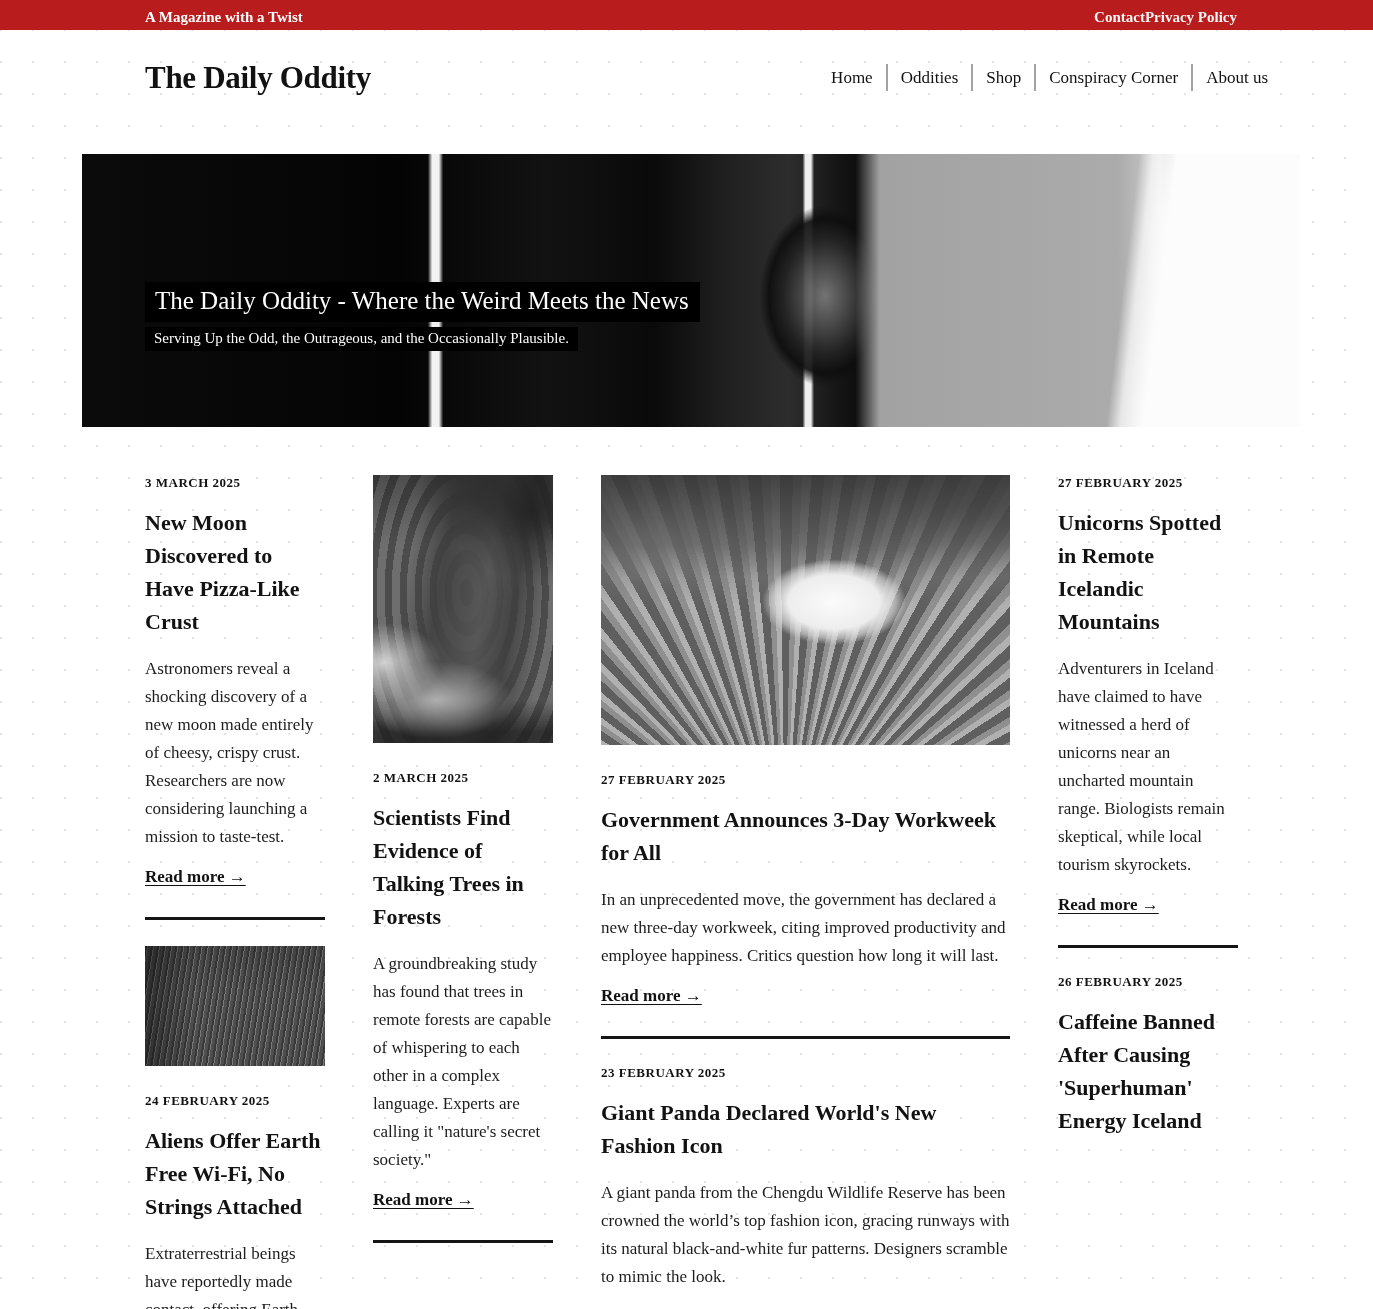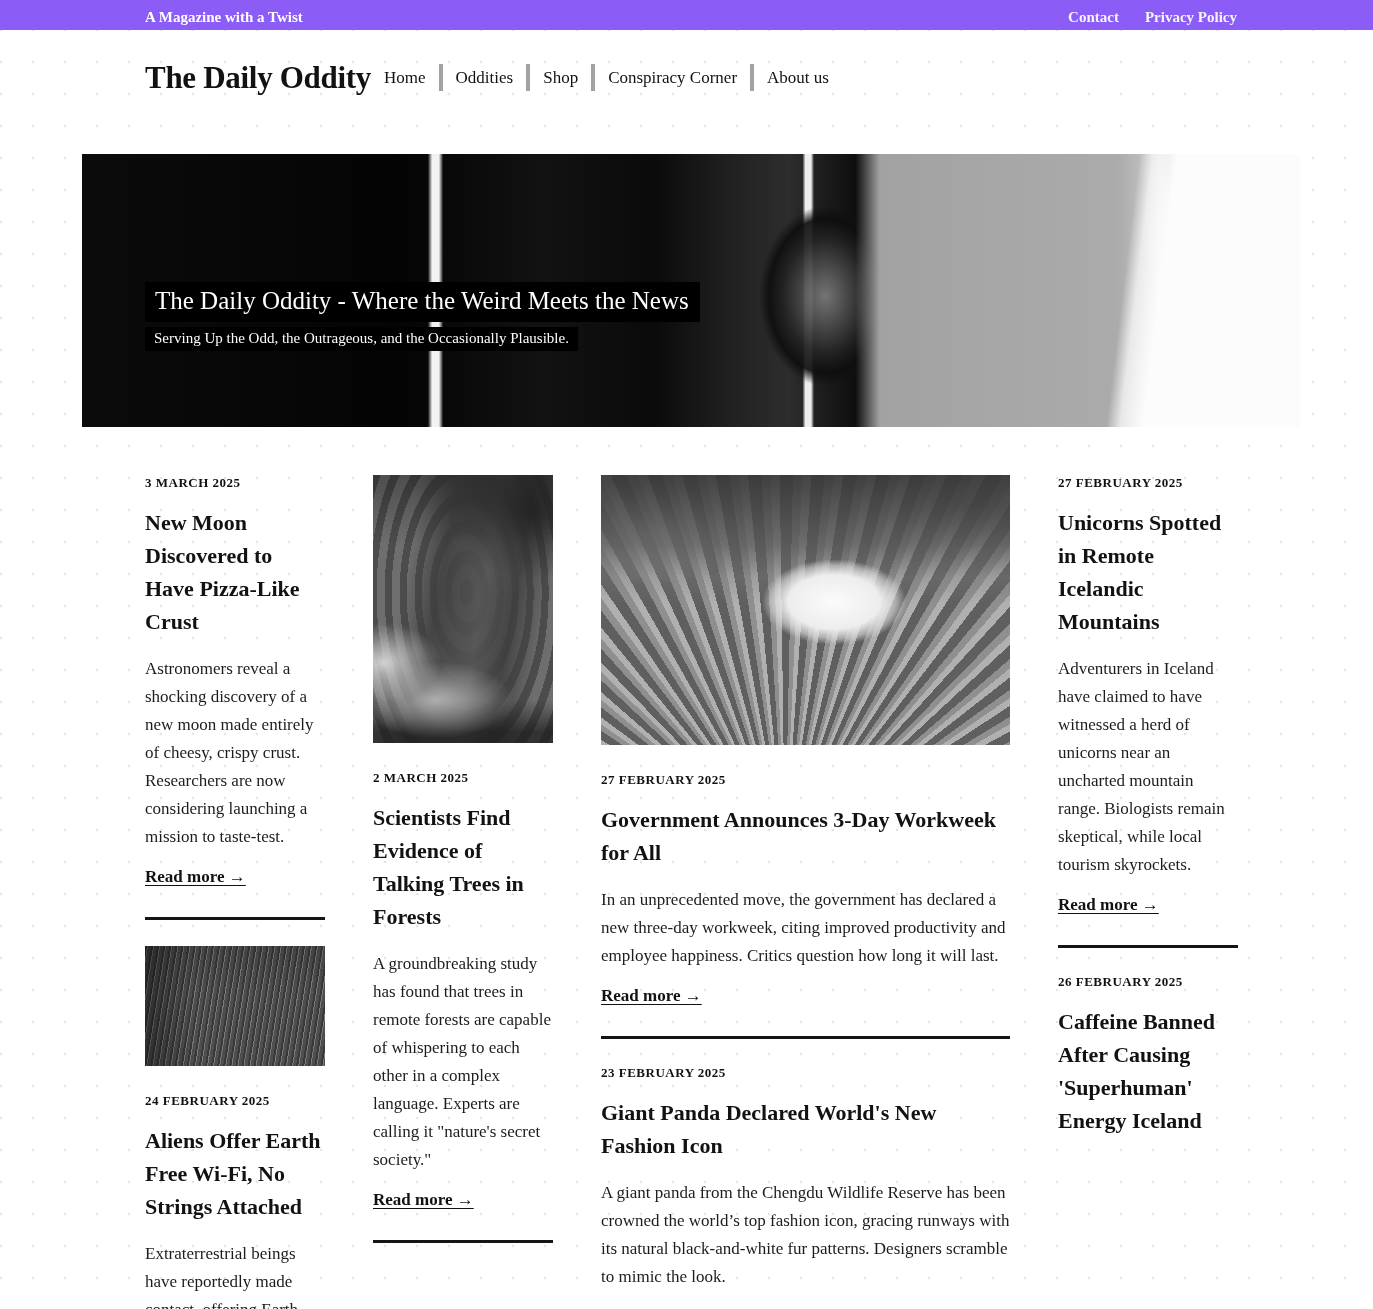--- a/index.html
+++ b/index.html
@@ -12,45 +12,45 @@
     background-color: #ffffff;
     background-image: radial-gradient(circle, #e4e4e4 1.4px, transparent 1.6px);
     background-size: 32px 32px;
     background-position: 17px 14px;
   }
   a { color: inherit; text-decoration: none; cursor: pointer; }
 
   
   .topbar {
     height: 30px;
-    background: #8b5cf6;
+    background: #b91c1c;
     color: #fff;
     display: flex;
     align-items: center;
     justify-content: space-between;
     padding: 4px 136px 0 145px;
   }
   .topbar .tagline { font-size: 15px; font-weight: 700; }
-  .topbar-links { display: flex; gap: 26px; }
+  .topbar-links { display: flex; }
   .topbar-links a { font-size: 15px; font-weight: 700; color: #f5f5f5; }
 
   
   .site-header {
     height: 95px;
     display: flex;
     align-items: center;
-    justify-content: flex-start;
-    padding: 0 55px 0 145px;
+    justify-content: space-between;
+    padding: 0 92px 0 145px;
   }
   .site-title { font-size: 31px; font-weight: 700; letter-spacing: -0.3px; cursor: pointer; }
   .main-nav { display: flex; align-items: center; }
   .main-nav a {
     font-size: 17px;
     padding: 2px 13px;
-    border-left: 4px solid #a3a3a3;
+    border-left: 2px solid #a3a3a3;
     line-height: 1.4;
   }
   .main-nav a:first-child { border-left: none; }
 
   
   .hero {
     position: relative;
     margin: 29px 0 0 82px;
     width: 1218px;
     height: 273px;

